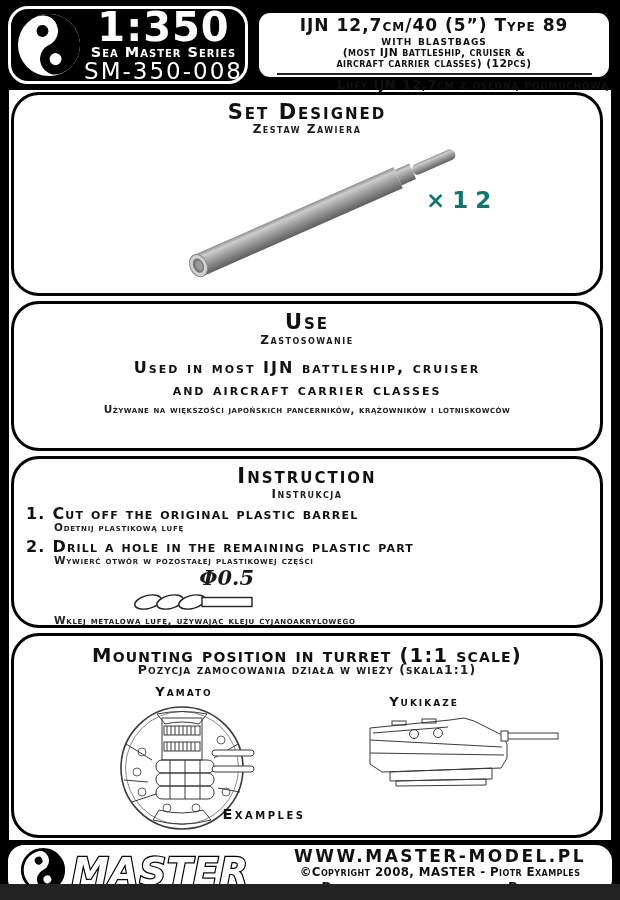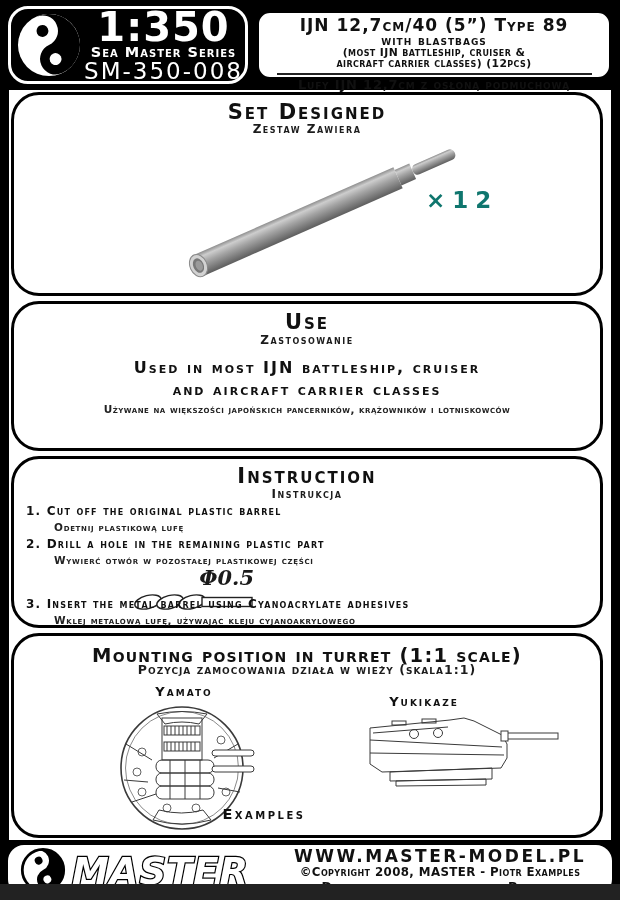--- a/index.html
+++ b/index.html
@@ -15,28 +15,28 @@
   .sec-title{font-size:21px;font-weight:bold;letter-spacing:2px;width:100%;}
   .sec-sub{font-size:12px;font-weight:bold;letter-spacing:1.5px;width:100%;color:#1c1c1c;}
   .hdr-box-left{position:absolute;left:8px;top:6px;width:240px;height:78px;background:#000;
         border:3px solid #fff;border-radius:20px;box-sizing:border-box;display:flex;align-items:center;}
   .hdr-box-right{position:absolute;left:256px;top:10px;width:356px;height:70px;background:#fff;
         border:3px solid #000;border-radius:14px;box-sizing:border-box;text-align:center;padding-top:3px;}
   .hl1{font-size:17px;font-weight:bold;letter-spacing:1px;line-height:18px;}
   .hl2{font-size:13.5px;font-weight:bold;letter-spacing:1px;line-height:13px;}
   .hl3{font-size:10.8px;font-weight:bold;letter-spacing:.4px;line-height:11px;}
   .hdiv{border-top:2px solid #222;width:315px;margin:4px auto 3px auto;}
-  .hl5{font-size:13px;font-weight:bold;letter-spacing:.8px;line-height:14px;}
+  .hl5{font-size:13px;font-weight:bold;letter-spacing:.8px;line-height:14px;text-align:right;}
   .scale-txt{font-size:40px;font-weight:bold;line-height:36px;letter-spacing:1px;color:#fff;}
   .series-txt{font-size:14.5px;font-weight:bold;letter-spacing:1px;line-height:15px;color:#fff;}
   .code-txt{font-size:23px;font-weight:normal;letter-spacing:2px;line-height:22px;color:#fff;}
   .qty{font-size:23px;font-weight:bold;letter-spacing:7px;color:#0f766e;}
   .use-line{font-size:16px;font-weight:bold;letter-spacing:2px;width:100%;}
   .use-pl{font-size:10.5px;font-weight:bold;letter-spacing:.5px;width:100%;color:#222;}
-  .step-en{font-size:12px;font-weight:bold;letter-spacing:1.2px;white-space:nowrap;}
+  .step-en{font-size:16px;font-weight:bold;letter-spacing:1.2px;white-space:nowrap;}
   .step-pl{font-size:10.5px;font-weight:bold;letter-spacing:.7px;color:#222;white-space:nowrap;}
   .phi{font-family:"DejaVu Serif","Liberation Serif",serif;font-style:italic;
        font-size:21px;font-weight:bold;color:#1a1a1a;}
   .m-title{font-size:19.5px;font-weight:bold;letter-spacing:1.2px;width:100%;}
   .m-sub{font-size:12.5px;font-weight:bold;letter-spacing:1px;width:100%;color:#1c1c1c;}
   .t-label{font-size:13px;font-weight:bold;letter-spacing:2px;}
   .examples{font-size:14.5px;font-weight:bold;letter-spacing:2.5px;}
   .ftr-box{position:absolute;left:8px;top:5px;width:604px;height:50px;background:#fff;border-radius:16px;}
   .f-web{font-size:17px;font-weight:bold;letter-spacing:2.5px;line-height:17px;}
   .f-copy{font-size:11.8px;font-weight:bold;letter-spacing:.4px;line-height:15px;}
@@ -133,24 +133,20 @@
       <svg width="122" height="24" viewBox="0 0 122 24" style="margin-left:6px;">
         <g fill="#fff" stroke="#222" stroke-width="1.4">
           <ellipse cx="16" cy="12" rx="13.5" ry="6.5" transform="rotate(-14 16 12)"></ellipse>
           <ellipse cx="38" cy="12" rx="13.5" ry="6.5" transform="rotate(-14 38 12)"></ellipse>
           <ellipse cx="60" cy="12" rx="13.5" ry="6.5" transform="rotate(-14 60 12)"></ellipse>
           <rect x="70" y="7.5" width="50" height="9"></rect>
         </g>
       </svg>
     </div>
 
-    <div class="abs step-en sc" style="left:12px;top:138px;">
-      <span>3.</span>
-      <span class="sc">Insert the metal barrel using Cyanoacrylate adhesives</span>
-    </div>
     <div class="abs step-pl sc" style="left:40px;top:155px;">Wklej metalową lufę, używając kleju cyjanoakrylowego</div>
   </div>
 
   <div class="panel" style="top:633px;height:205px;">
     <div class="abs ctr m-title sc" style="top:8px;">Mounting position in turret (1:1 scale)</div>
     <div class="abs ctr m-sub sc" style="top:26px;">Pozycja zamocowania działa w wieży (skala1:1)</div>
 
     <div class="abs ctr t-label sc" style="left:85px;top:48px;width:170px;">Yamato</div>
     <div class="abs ctr t-label sc" style="left:330px;top:58px;width:160px;">Yukikaze</div>
 

